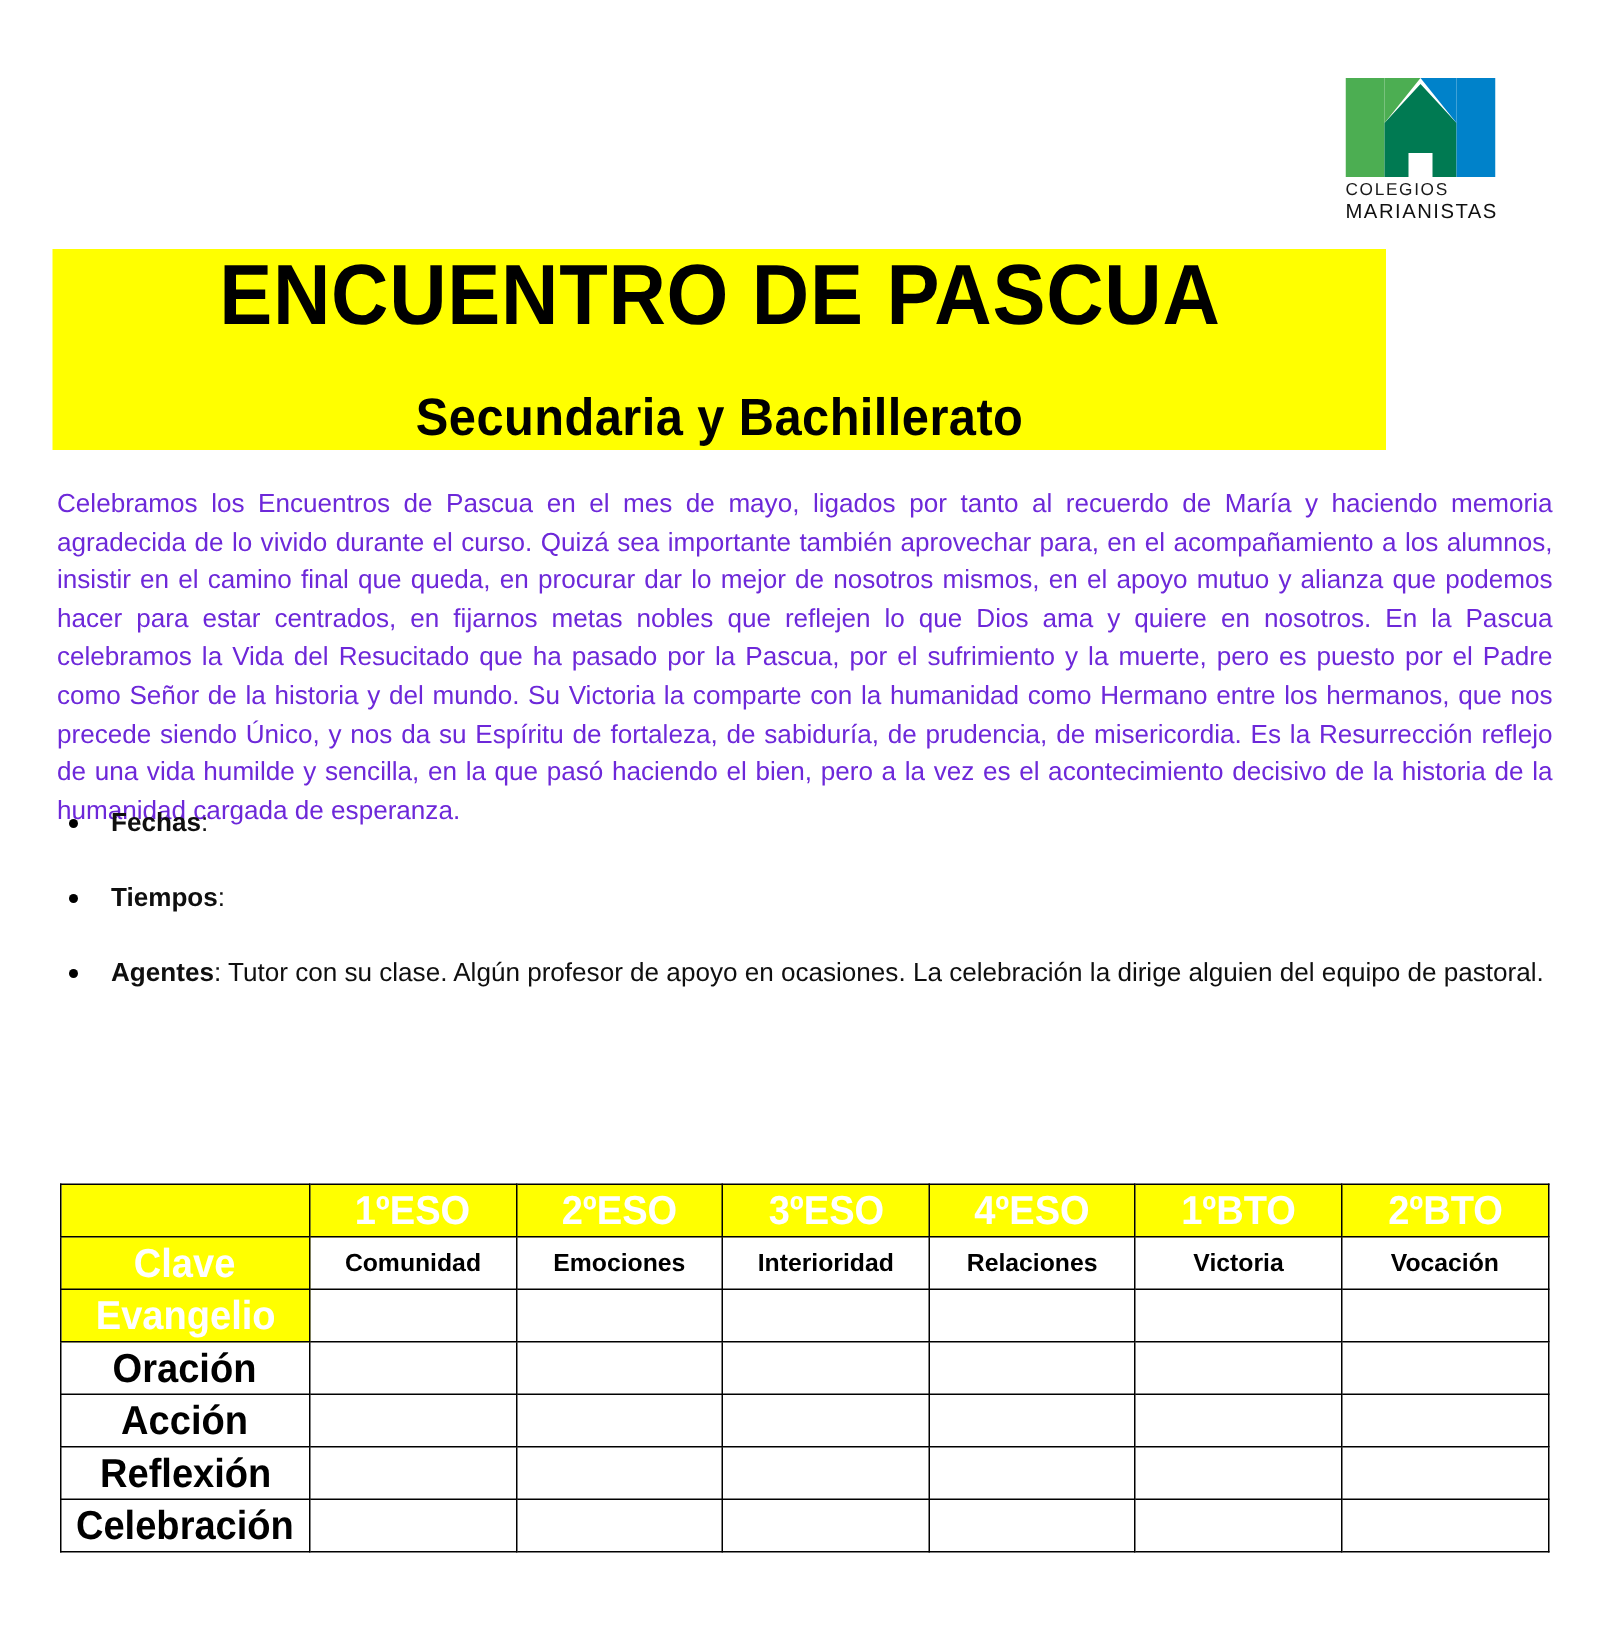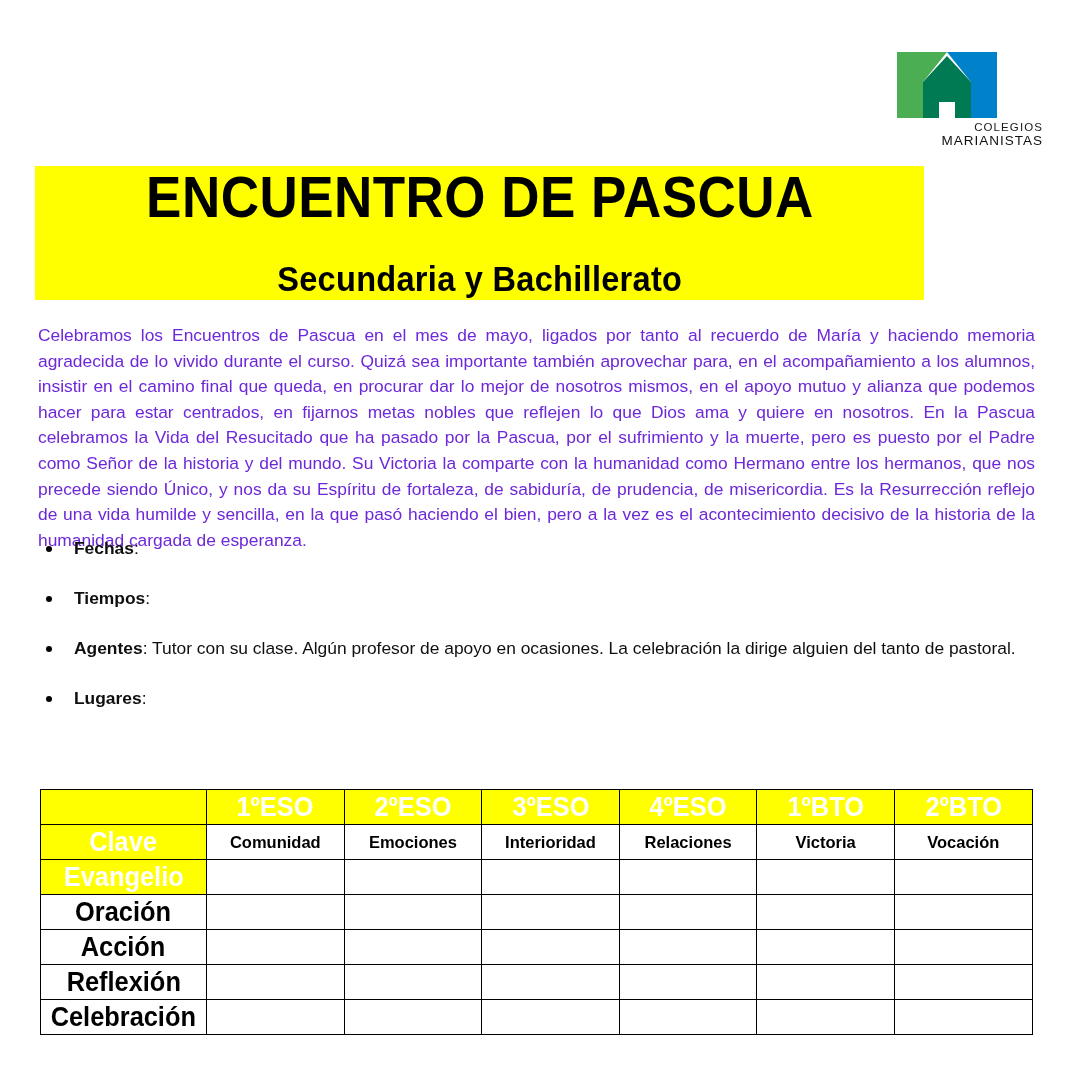--- a/index.html
+++ b/index.html
@@ -29,21 +29,20 @@
     position: relative;
     width: 100px;
     height: 66px;
     margin-left: 4px;
   }
   .logo-mark svg { display: block; }
   .logo-words {
     margin-top: 4px;
     margin-left: 4px;
     line-height: 1.02;
-    text-align: right;
   }
   .logo-word-top {
     font-size: 11.5px;
     letter-spacing: 1.1px;
     color: #1a1a1a;
     font-weight: 400;
     display: block;
   }
   .logo-word-bottom {
     font-size: 13.5px;
@@ -228,25 +227,21 @@
   <li>
     <span class="bullet-dot"></span>
     <span class="bullet-label">Fechas</span><span>:</span><span></span>
   </li>
   <li>
     <span class="bullet-dot"></span>
     <span class="bullet-label">Tiempos</span><span>:</span><span></span>
   </li>
   <li>
     <span class="bullet-dot"></span>
-    <span class="bullet-label">Agentes</span><span>:</span><span> Tutor con su clase. Algún profesor de apoyo en ocasiones. La celebración la dirige alguien del tanto de pastoral.</span>
-  </li>
-  <li>
-    <span class="bullet-dot"></span>
-    <span class="bullet-label">Lugares</span><span>:</span><span></span>
+    <span class="bullet-label">Agentes</span><span>:</span><span> Tutor con su clase. Algún profesor de apoyo en ocasiones. La celebración la dirige alguien del equipo de pastoral.</span>
   </li>
 </ul>
 
 <div class="grid-wrap">
   <table class="grid">
     <colgroup>
       <col class="c-label">
       <col class="c-col">
         <col class="c-col">
         <col class="c-col">

